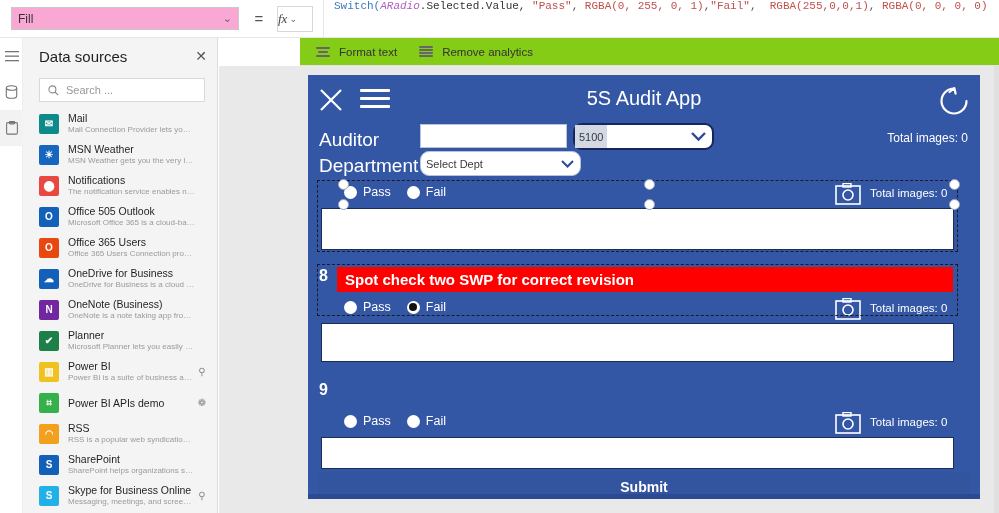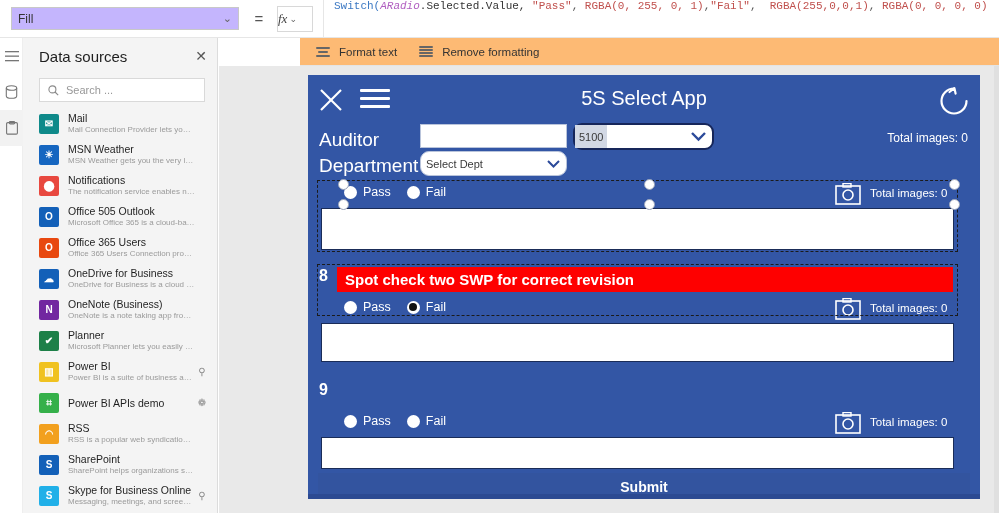--- a/index.html
+++ b/index.html
@@ -17,21 +17,21 @@
     position: absolute; left: 0; top: 0;
     width: 999px; height: 38px;
     background: #ffffff;
     border-bottom: 1px solid #e6e6e6;
     display: flex; align-items: center;
   }
   .prop-select {
     margin-left: 11px;
     width: 228px; height: 23px;
     border: 1px solid #c8c8c8;
-    background: #c4b5fd;
+    background: #f9a8d4;
     display: flex; align-items: center;
     padding: 0 6px;
     font-size: 12px; color: #333;
     position: relative;
   }
   .prop-select .caret {
     position: absolute; right: 6px; top: 4px;
     font-size: 11px; color: #666;
   }
   .eq-sign {
@@ -65,21 +65,21 @@
   .tok-id   { color: #b05ec0; font-style: italic; }
   .tok-prop { color: #333333; }
   .tok-str  { color: #c0504d; }
   .tok-num  { color: #c0504d; }
   .tok-p    { color: #555555; }
 
   
   #format-toolbar {
     position: absolute; left: 300px; top: 38px;
     width: 699px; height: 28px;
-    background: #fdba74;
+    background: #84cc16;
     border-bottom: 1px solid #e4e4e4;
     display: flex; align-items: center;
     padding-left: 16px;
   }
   .fmt-btn {
     display: flex; align-items: center;
     font-size: 11.5px; color: #333;
     margin-right: 22px;
     height: 100%;
   }
@@ -342,21 +342,21 @@
     </span>
     <span>Format text</span>
   </div>
   <div class="fmt-btn">
     <span class="glyph fmt-lines">
       <span style="top:0px;width:14px;"></span>
         <span style="top:3px;width:14px;"></span>
         <span style="top:6px;width:14px;"></span>
         <span style="top:9px;width:14px;"></span>
     </span>
-    <span>Remove formatting</span>
+    <span>Remove analytics</span>
   </div>
 </div>
 
 <div id="left-rail">
   <div class="rail-btn">
     <svg width="14" height="11" viewBox="0 0 14 11">
       <rect y="0" width="14" height="1.3" fill="#767676"></rect>
         <rect y="4.5" width="14" height="1.3" fill="#767676"></rect>
         <rect y="9" width="14" height="1.3" fill="#767676"></rect>
     </svg>
@@ -495,21 +495,21 @@
       </div>
     </div>
 </div>
 
 <div id="canvas-area">
   <div id="canvas-scroll"></div>
 
   <div id="app-frame">
 
     <div id="app-header">
-      <div id="app-title">5S Select App</div>
+      <div id="app-title">5S Audit App</div>
       <div id="btn-close-app">
         <svg width="26" height="26" viewBox="0 0 26 26">
             <line x1="3" y1="3" x2="23" y2="23" stroke="#fff" stroke-width="2.2"></line>
             <line x1="23" y1="3" x2="3" y2="23" stroke="#fff" stroke-width="2.2"></line>
           </svg>
       </div>
       <div id="btn-menu-app">
         <span></span>
         <span></span>
         <span></span>
@@ -529,21 +529,21 @@
       <div class="dd-white" style="left:265px; top:2px; width:141px; height:27px; border:2px solid #16265a;">
         <span class="dd-val" style="background:#d2d8e4; height:100%; display:flex; align-items:center; padding:0 4px;">5100</span>
         <span class="dd-arrow">
           <svg width="17" height="11" viewBox="0 0 17 11">
               <polyline points="2,2 8.5,8.5 15,2" fill="none" stroke="#2b4a9a" stroke-width="2.4"></polyline>
             </svg>
         </span>
       </div>
 
       <div class="form-label" style="left:11px; top:34px;text-align:center;">Department</div>
-      <div class="dd-white" style="left:112px; top:30px; width:147px; height:25px; border:1px solid #b9c4db;">
+      <div class="dd-white" style="left:112px; top:30px; width:161px; height:25px; border:1px solid #b9c4db;">
         <span class="dd-val">Select Dept</span>
         <span class="dd-arrow">
           <svg width="15" height="10" viewBox="0 0 15 10">
               <polyline points="2,2 7.5,7.5 13,2" fill="none" stroke="#2b4a9a" stroke-width="2"></polyline>
             </svg>
         </span>
       </div>
 
       <div id="total-images-top">Total images: 0</div>
     </div>

